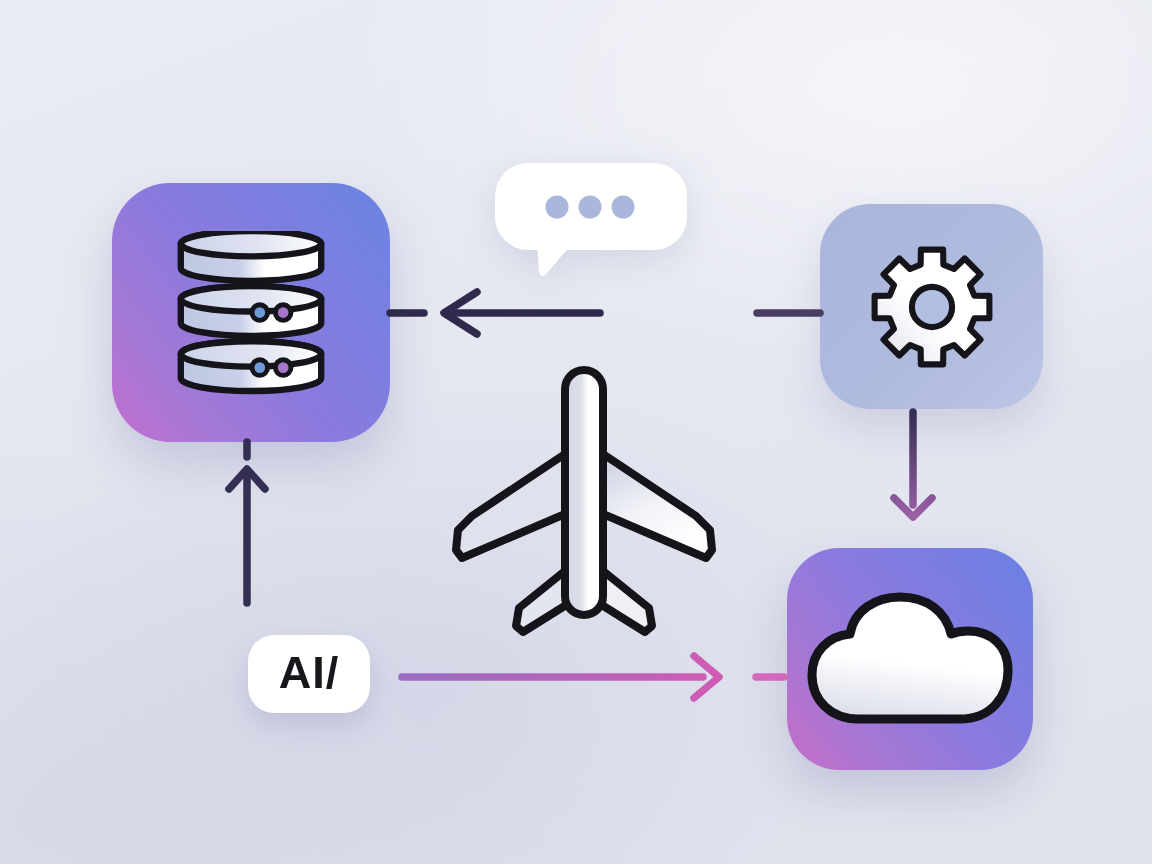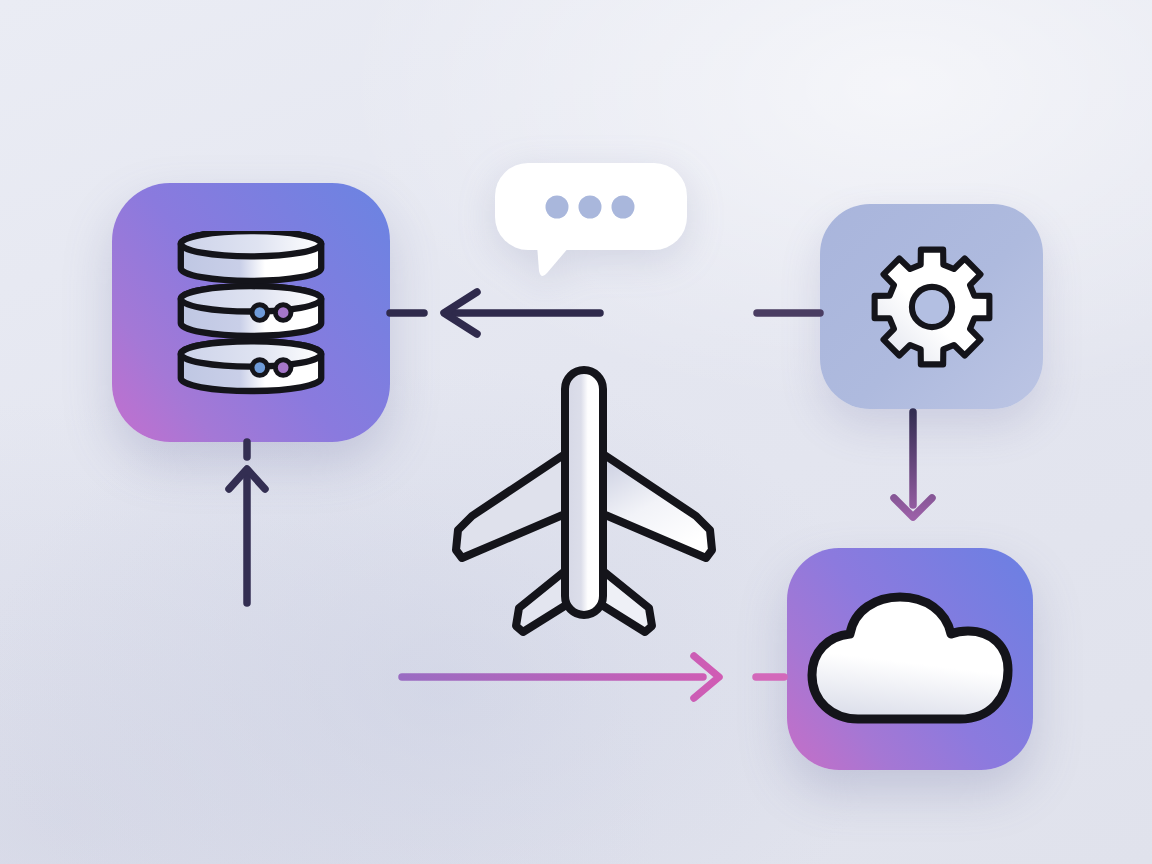--- a/index.html
+++ b/index.html
@@ -127,20 +127,23 @@
         </linearGradient>
       </defs>
       <path d="M117,90 L24,152 L10,166 L8,186 L14,194 L117,150 Z" fill="#dfe1ec" stroke="#14141a" stroke-width="8" stroke-linejoin="round"></path>
       <path d="M155,90 L248,152 L262,166 L264,186 L258,194 L155,150 Z" fill="url(#wingGradR)" stroke="#14141a" stroke-width="8" stroke-linejoin="round"></path>
       <path d="M123,202 L71,244 L68,262 L75,268 L123,238 Z" fill="#e3e5ef" stroke="#14141a" stroke-width="8" stroke-linejoin="round"></path>
       <path d="M149,202 L201,244 L204,262 L197,268 L149,238 Z" fill="#eef0f6" stroke="#14141a" stroke-width="8" stroke-linejoin="round"></path>
       <rect x="117" y="6" width="38" height="245" rx="19" fill="url(#fuselageGrad)" stroke="#14141a" stroke-width="8"></rect>
     </svg>
   </div>
 
+  <div class="node" id="ai-label">
+    <span>AI/</span>
+  </div>
 
   <div class="node app-box" id="cloud-box">
     <svg width="216" height="138" viewBox="0 0 216 138">
       <defs>
         <linearGradient id="cloudGrad" x1="0.3" y1="0" x2="0.1" y2="1">
           <stop offset="0%" stop-color="#ffffff"></stop>
             <stop offset="48%" stop-color="#ffffff"></stop>
           <stop offset="100%" stop-color="#d8dbe8"></stop>
         </linearGradient>
       </defs>

